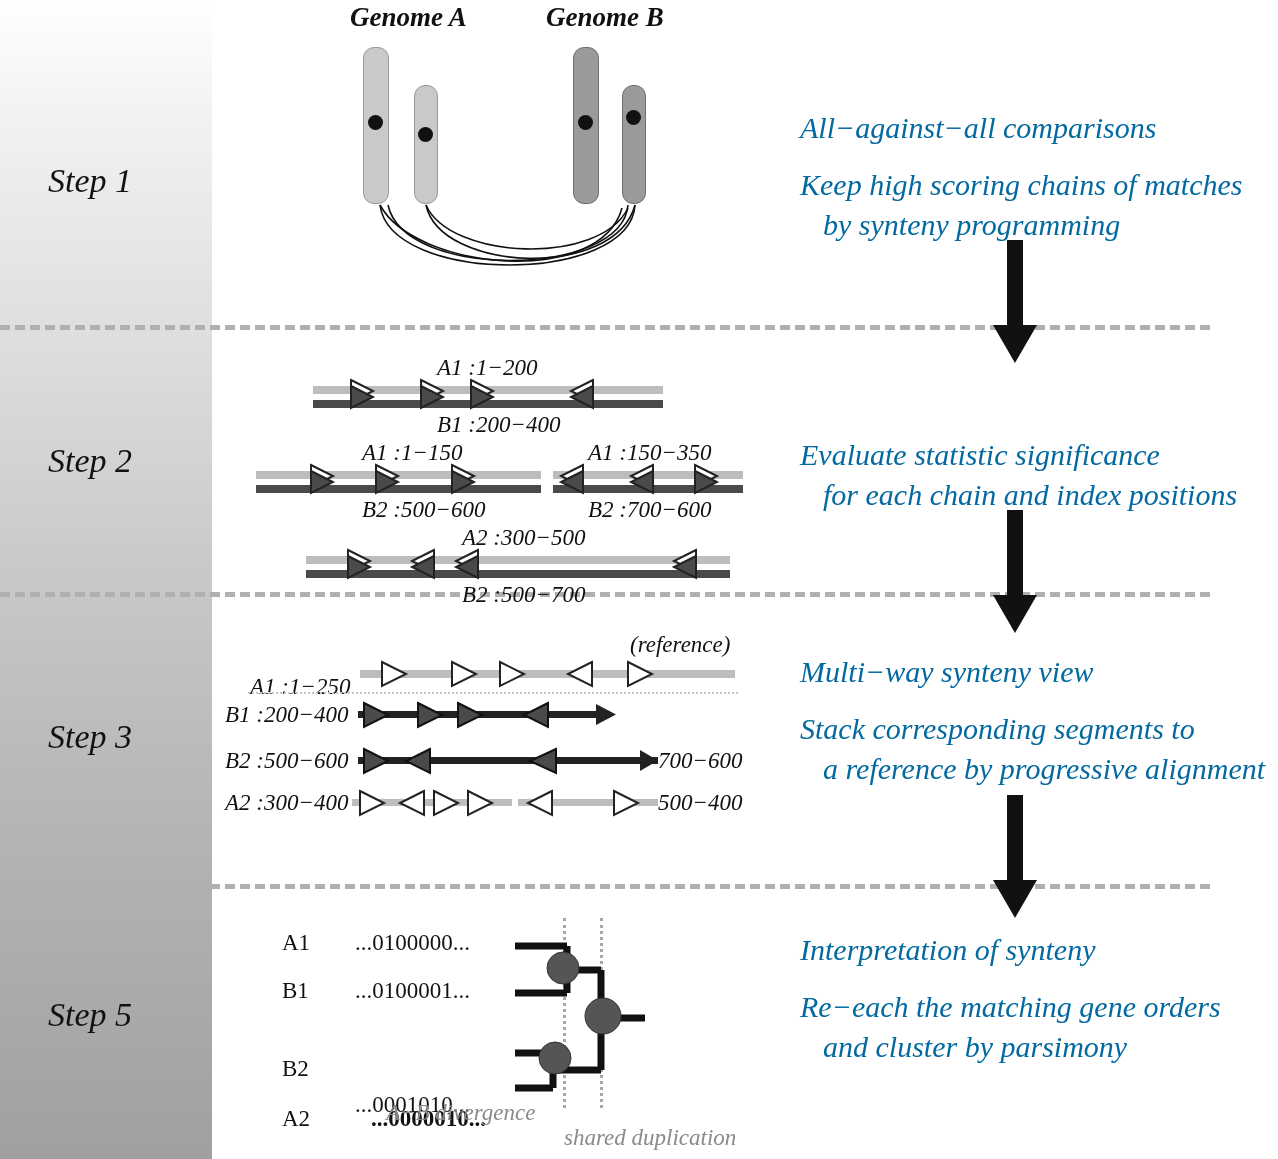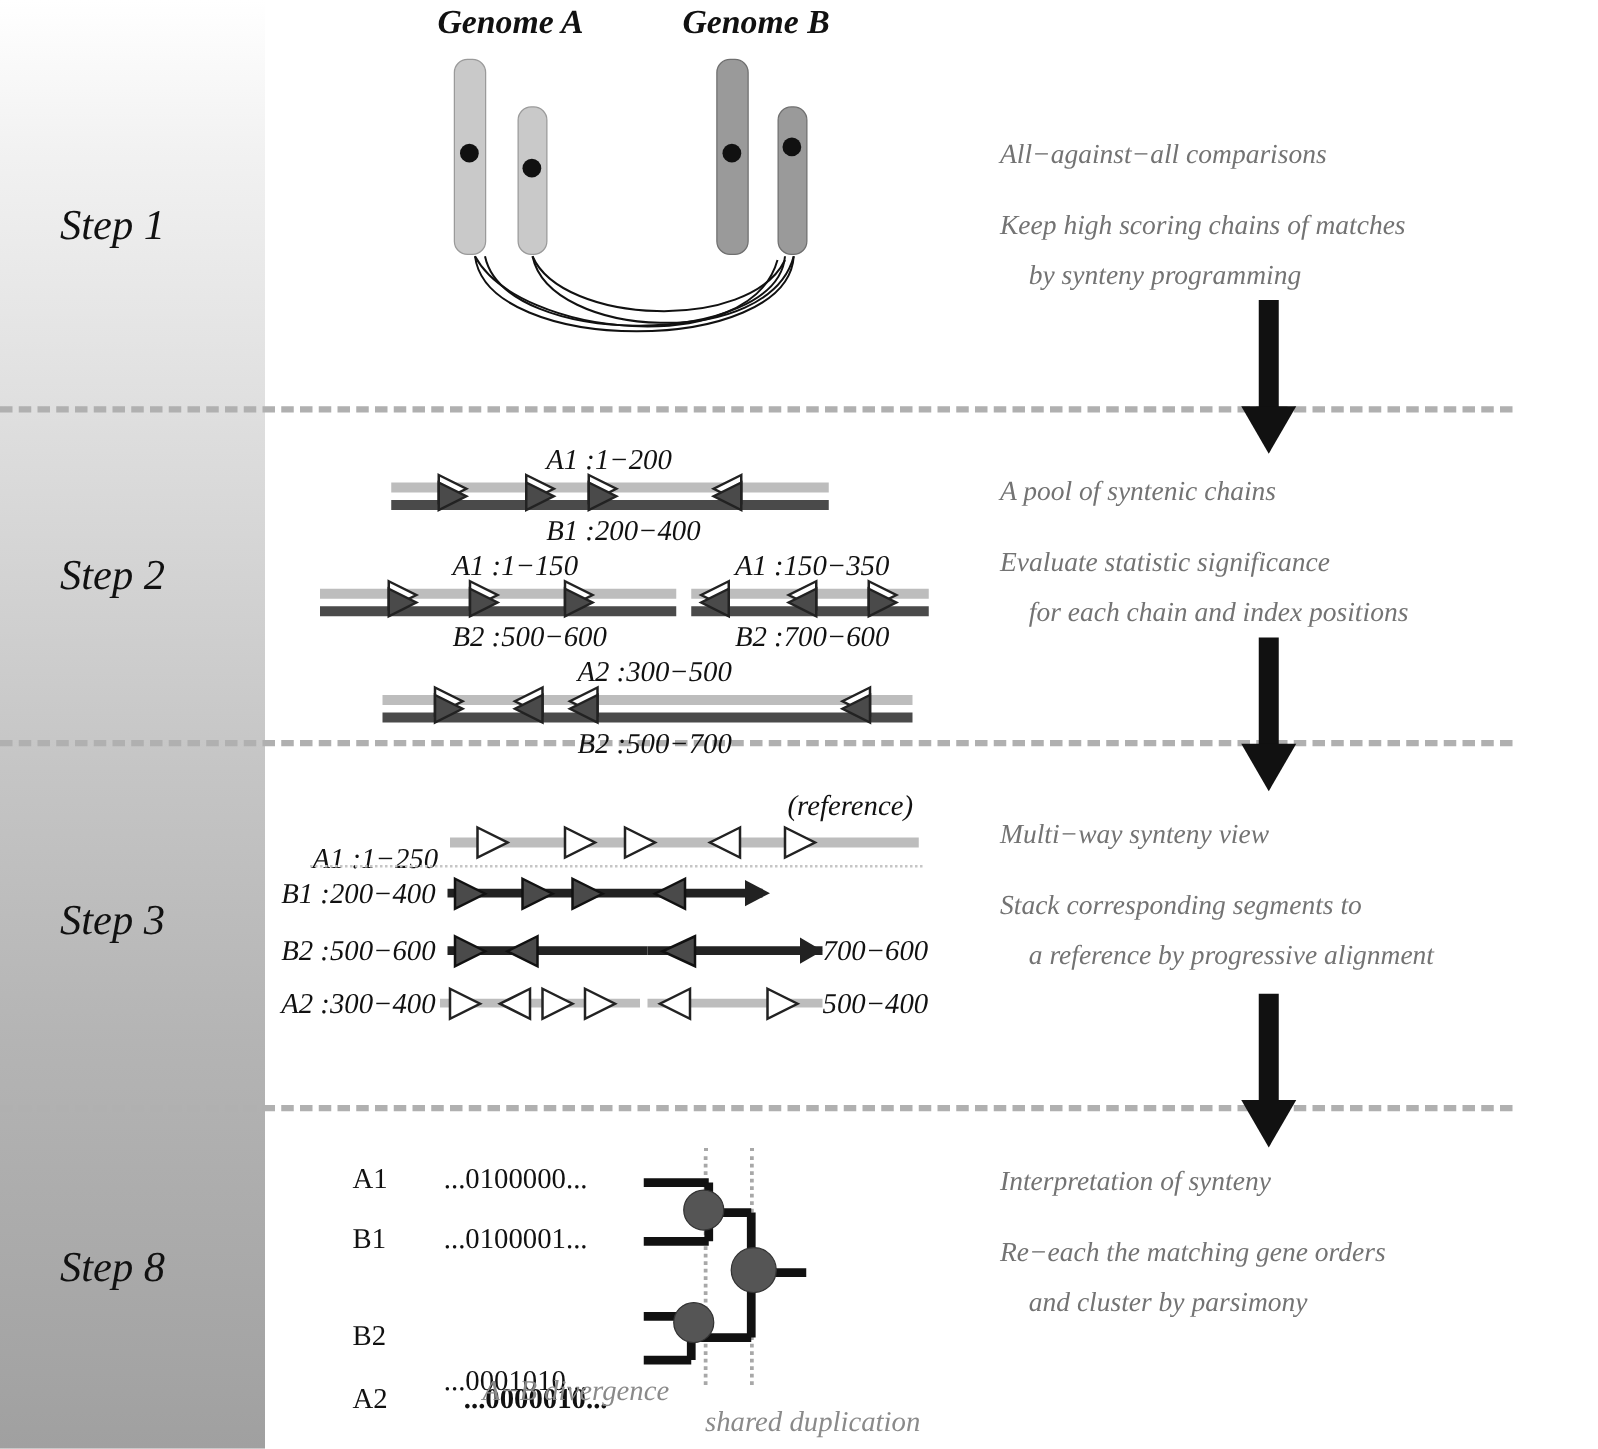--- a/index.html
+++ b/index.html
@@ -21,21 +21,21 @@
   .sep{position:absolute;height:0;border-top:5px dashed #b0b0b0;}
 
   
   .steplabel{
     position:absolute;font-style:italic;font-size:34px;color:#111;
     white-space:nowrap;
   }
 
   
   .note{
-    position:absolute;font-style:italic;font-size:22px;color:#737373;
+    position:absolute;font-style:italic;font-size:30px;color:#0369a1;
     white-space:nowrap;line-height:1.32;
   }
 
   
   .bigarrow{position:absolute;}
 
   
   .dtext{position:absolute;font-size:23px;color:#111;white-space:nowrap;}
   .dtext.it{font-style:italic;}
   .dtext.gray{color:#8a8a8a;}
@@ -67,27 +67,26 @@
 
   <div class="leftband"></div>
 
   <div class="sep" style="left:0;top:325px;width:1210px;"></div>
   <div class="sep" style="left:0;top:592px;width:1210px;"></div>
   <div class="sep" style="left:0;top:884px;width:1210px;"></div>
 
   <div class="steplabel" style="left:48px;top:162px;">Step 1</div>
   <div class="steplabel" style="left:48px;top:442px;">Step 2</div>
   <div class="steplabel" style="left:48px;top:718px;">Step 3</div>
-  <div class="steplabel" style="left:48px;top:996px;">Step 8</div>
+  <div class="steplabel" style="left:48px;top:996px;">Step 5</div>
 
   <div class="note" style="left:800px;top:108px;">All−against−all comparisons</div>
   <div class="note" style="left:800px;top:165px;">Keep high scoring chains of matches</div>
   <div class="note" style="left:823px;top:205px;">by synteny programming</div>
 
-  <div class="note" style="left:800px;top:378px;">A pool of syntenic chains</div>
   <div class="note" style="left:800px;top:435px;">Evaluate statistic significance</div>
   <div class="note" style="left:823px;top:475px;">for each chain and index positions</div>
 
   <div class="note" style="left:800px;top:652px;">Multi−way synteny view</div>
   <div class="note" style="left:800px;top:709px;">Stack corresponding segments to</div>
   <div class="note" style="left:823px;top:749px;">a reference by progressive alignment</div>
 
   <div class="note" style="left:800px;top:930px;">Interpretation of synteny</div>
   <div class="note" style="left:800px;top:987px;">Re−each the matching gene orders</div>
   <div class="note" style="left:823px;top:1027px;">and cluster by parsimony</div>

